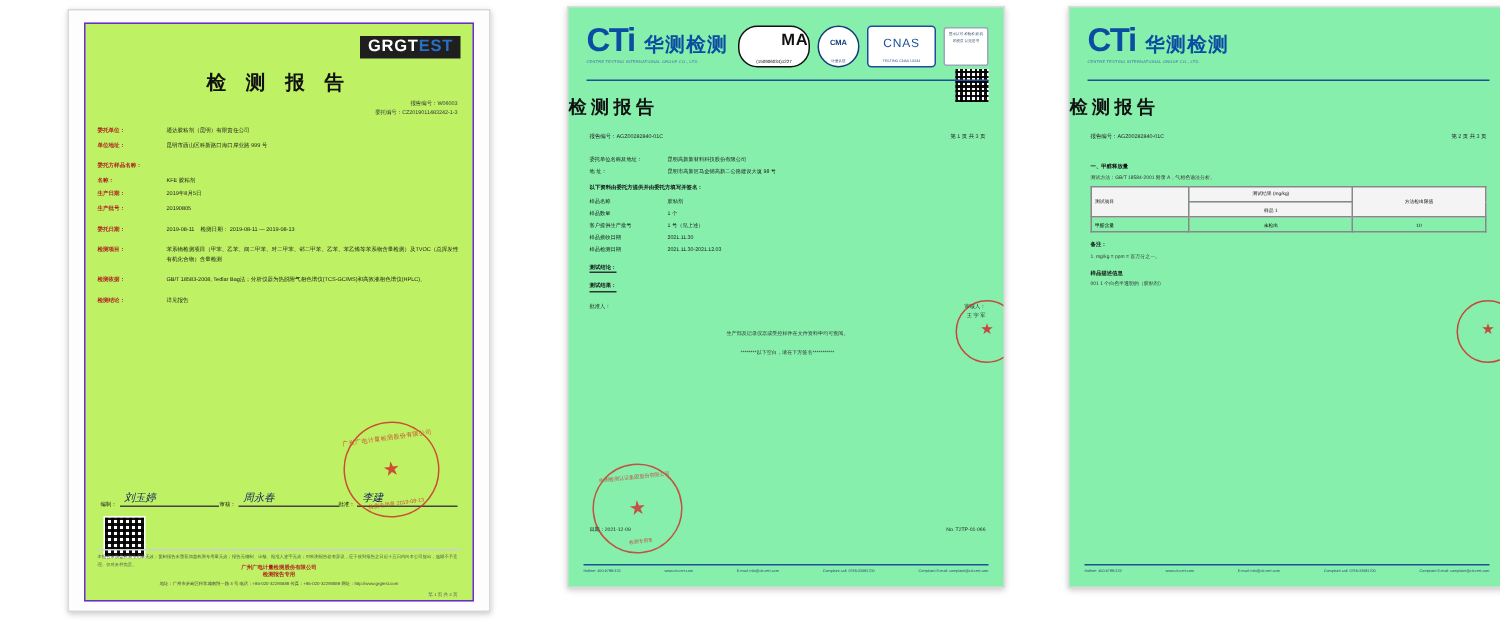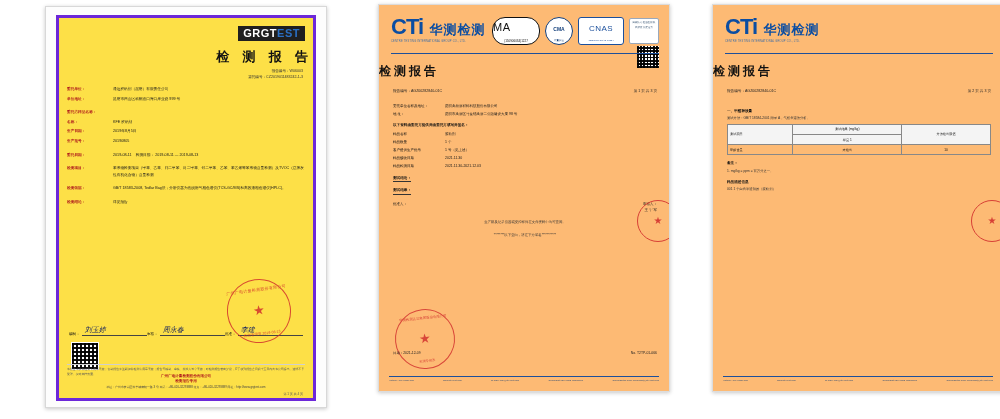--- a/index.html
+++ b/index.html
@@ -16,61 +16,61 @@
   .stage {
     position: relative;
     width: 1000px;
     height: 419px;
     background: #ffffff;
   }
 
   
   .sheet {
     position: absolute;
-    background: #fdba74;
+    background: #86efac;
     box-shadow: 0 1px 4px rgba(0,0,0,0.22);
     overflow: hidden;
   }
 
   
   #doc1 {
     left: 45px;
     top: 6px;
     width: 280px;
     height: 400px;
     border: 1px solid #d8d8d8;
     background: #fdfdfd;
   }
   #doc1 .inner {
     position: absolute;
     left: 10px;
     top: 8px;
     right: 10px;
     bottom: 6px;
-    border: 3px solid #6d28d9;
-    background: #fde047;
+    border: 1px solid #6d28d9;
+    background: #bef264;
   }
   .d1-logo {
     position: absolute;
     right: 8px;
     top: 8px;
     background: #1f1f1f;
     color: #ffffff;
     font-size: 11px;
     font-weight: bold;
     letter-spacing: 0.5px;
     padding: 2px 5px 2px 5px;
     line-height: 11px;
   }
   .d1-logo .blue { color: #2a6fc4; }
   .d1-title {
     position: absolute;
     left: 0; right: 0;
     top: 30px;
-    text-align: right;
+    text-align: center;
     font-size: 13px;
     font-weight: bold;
     letter-spacing: 5px;
     color: #111;
     font-family: "Liberation Serif", serif;
   }
   .d1-meta {
     position: absolute;
     right: 10px;
     top: 50px;
@@ -283,23 +283,23 @@
     height: 26px;
     border: 1.4px solid #111;
     border-radius: 13px/13px;
     position: relative;
     background: #fff;
   }
   .badge-ma .t {
     position: absolute;
     left: 0; right: 0;
     top: 4px;
-    text-align: left;
+    text-align: right;
     font-size: 11px;
-    font-weight: normal;
+    font-weight: bold;
     letter-spacing: 0.5px;
     color: #111;
     line-height: 11px;
   }
   .badge-ma .n {
     position: absolute;
     left: 0; right: 0;
     bottom: 1.5px;
     text-align: center;
     font-size: 3px;

